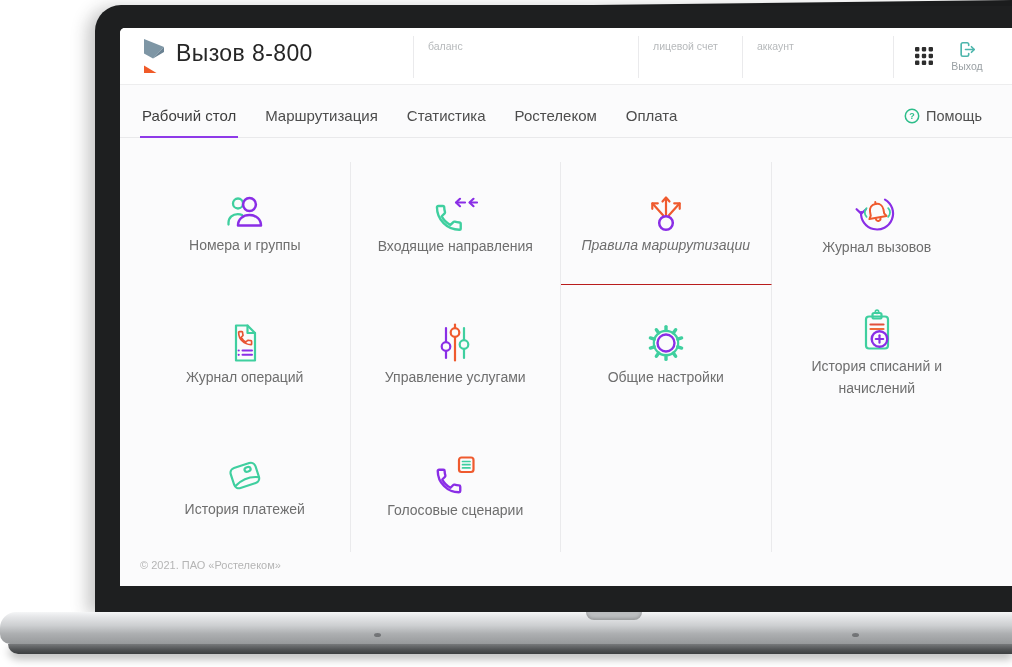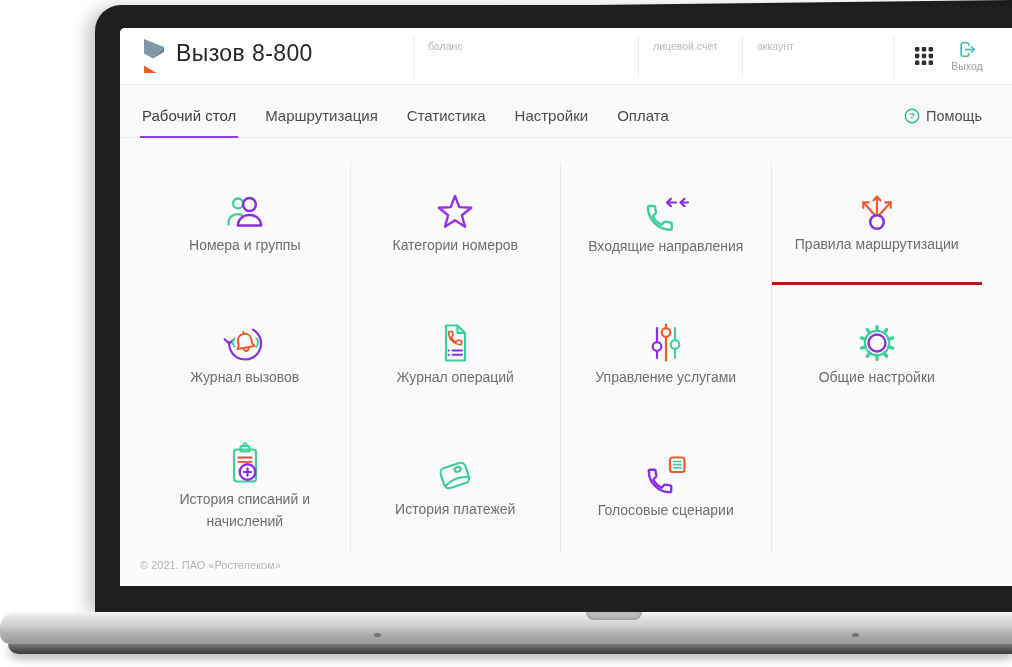--- a/index.html
+++ b/index.html
@@ -58,21 +58,21 @@
   .tab--active{ color:#3d3d3d; }
   .tab--active::after{ content:""; position:absolute; left:0; right:0; bottom:-1px; height:2px; background:#8e3ae8; }
   .help-link{ position:absolute; right:38px; top:8px; display:flex; align-items:center; gap:6px;
               font-size:14.5px; color:#4f4f4f; cursor:pointer; }
 
   
   .grid{ display:grid; grid-template-columns:repeat(4,1fr); grid-template-rows:123px 137px 130px;
          width:842px; margin:24px 0 0 20px; }
   .cell{ display:flex; flex-direction:column; align-items:center; justify-content:center; cursor:pointer; }
   .cell:not(:nth-child(4n)){ border-right:1px solid #eaeaec; }
-  .cell-bb{ border-bottom:3px solid #b91c1c; }
+  .cell-bb{ border-bottom:1px solid #b91c1c;font-style:italic; }
   .cell-label{ max-width:186px; text-align:center; font-size:14px; line-height:1.55; color:#6e6e6e; }
   .cell-empty{ cursor:default; }
 
   .page-footer{ margin:7px 0 0 20px; font-size:11px; color:#b5b5b5; }
 
   svg{ display:block; }
 </style>
 </head>
 <body>
 
@@ -118,21 +118,21 @@
           <path d="M17 8.5 20.5 12 17 15.5"></path>
       </svg>
       <span class="lbl">Выход</span>
     </div>
   </div>
 
   <div class="tabs">
     <div class="tab tab--active">Рабочий стол</div>
     <div class="tab">Маршрутизация</div>
     <div class="tab">Статистика</div>
-    <div class="tab">Настройки</div>
+    <div class="tab">Ростелеком</div>
     <div class="tab">Оплата</div>
     <div class="help-link">
       <svg width="16" height="16" viewBox="0 0 16 16">
         <circle cx="8" cy="8" r="6.7" fill="none" stroke="#2DBD8A" stroke-width="1.5"></circle>
         <text x="8" y="11.3" text-anchor="middle" font-size="9" font-weight="bold" fill="#2DBD8A" font-family="Liberation Sans, sans-serif">?</text>
       </svg>
       <span>Помощь</span>
     </div>
   </div>
 
@@ -145,26 +145,20 @@
           <path d="M7.5 33.5v-1.7c0-5.6 4.4-8.7 9.2-8.7 1.6 0 3.1.3 4.4 1"></path>
         </g>
         <g stroke="#8A2EE6" stroke-width="2.5">
           <circle cx="28.5" cy="13.5" r="6.4"></circle>
           <path d="M17 34.5c0-6.6 5.1-10.4 11.5-10.4s11.5 3.8 11.5 10.4z"></path>
         </g>
       </svg>
       <div class="cell-label">Номера и группы</div>
     </div>
 
-    <div class="cell">
-      <svg width="48" height="44" viewBox="0 0 48 44" fill="none">
-        <path d="M24 5 28.3 16.1 40.2 16.7 30.9 24.3 34 35.7 24 29.3 14 35.7 17.1 24.3 7.8 16.7 19.7 16.1 Z" stroke="#9B30EA" stroke-width="2.4" stroke-linejoin="round"></path>
-      </svg>
-      <div class="cell-label">Категории номеров</div>
-    </div>
 
     <div class="cell">
       <svg width="50" height="46" viewBox="0 0 50 46" fill="none" stroke-linecap="round" stroke-linejoin="round">
         <g transform="translate(3,12) scale(1.32)" stroke="#3FCF9F" stroke-width="1.8">
           <path d="M6.62 10.79c1.44 2.83 3.76 5.14 6.59 6.59l2.2-2.2c.27-.27.67-.36 1.02-.24 1.12.37 2.33.57 3.57.57.55 0 1 .45 1 1V20c0 .55-.45 1-1 1-9.39 0-17-7.61-17-17 0-.55.45-1 1-1h3.5c.55 0 1 .45 1 1 0 1.25.2 2.45.57 3.57.11.35.03.74-.25 1.02l-2.2 2.2z"></path>
         </g>
         <g stroke="#8A2EE6" stroke-width="2.2">
           <path d="M35 12.5h-8.5"></path>
             <path d="M30 8.8 26 12.5l4 3.7"></path>
           <path d="M47 12.5h-7"></path>

